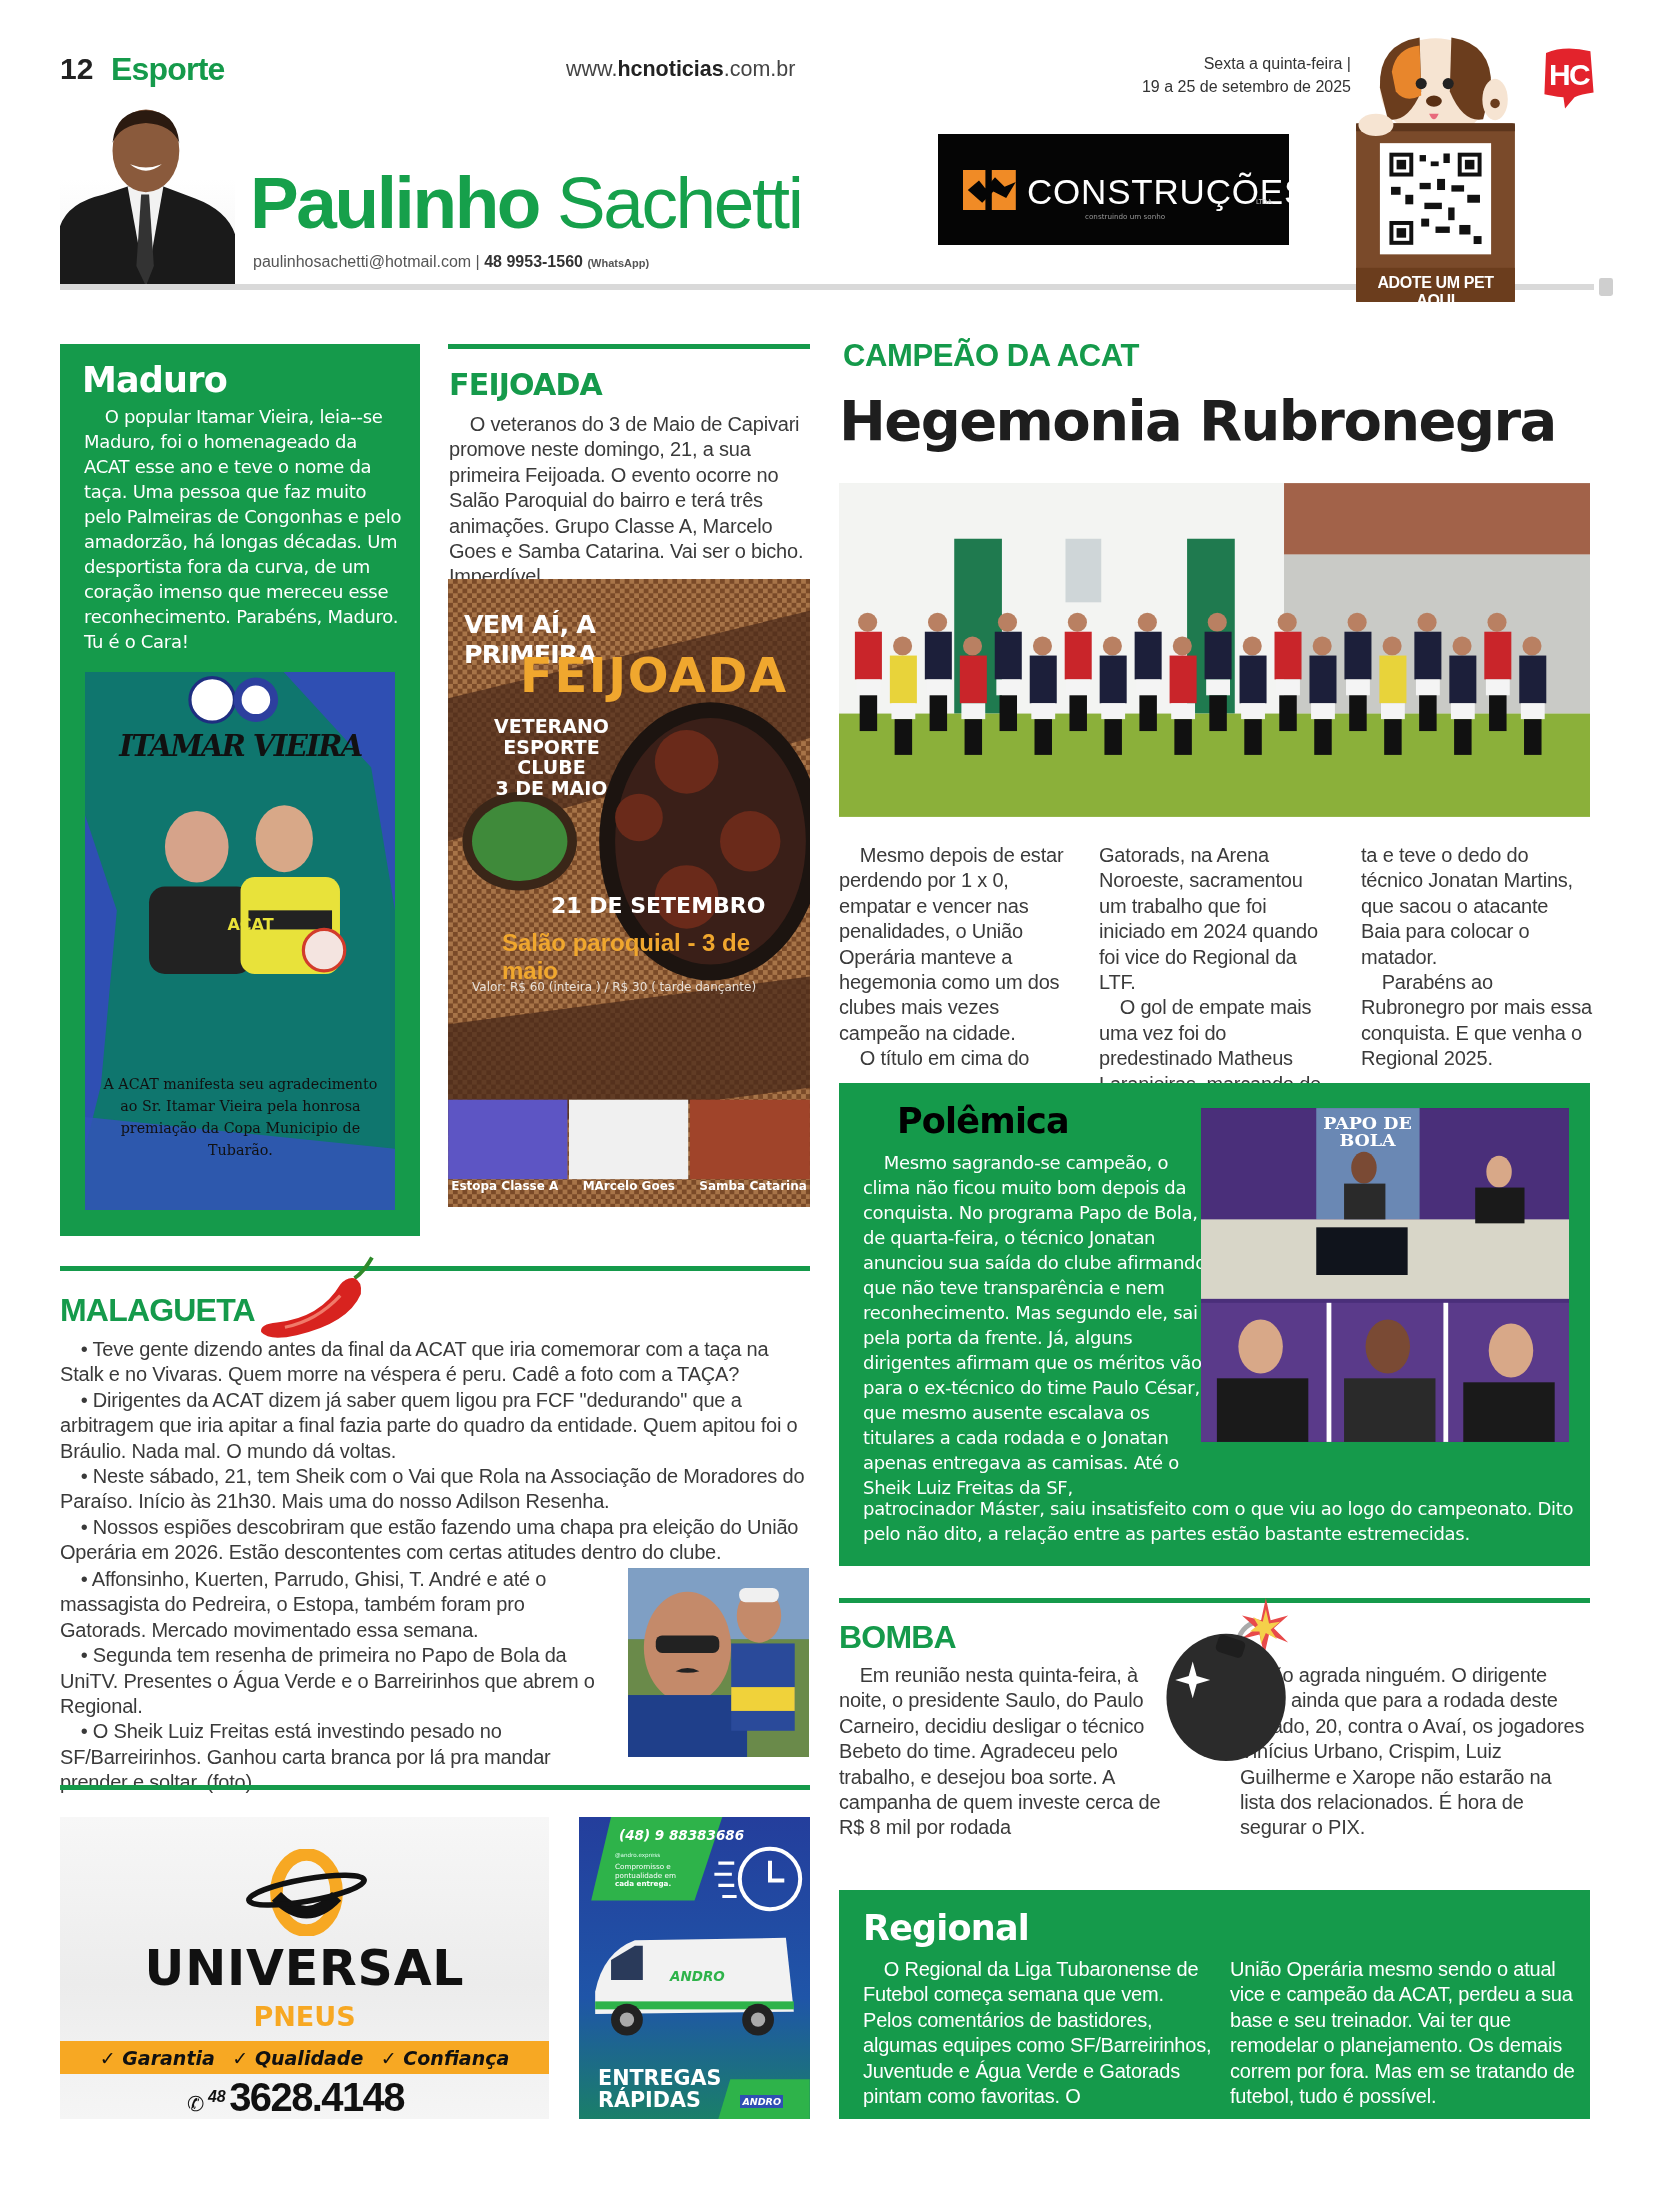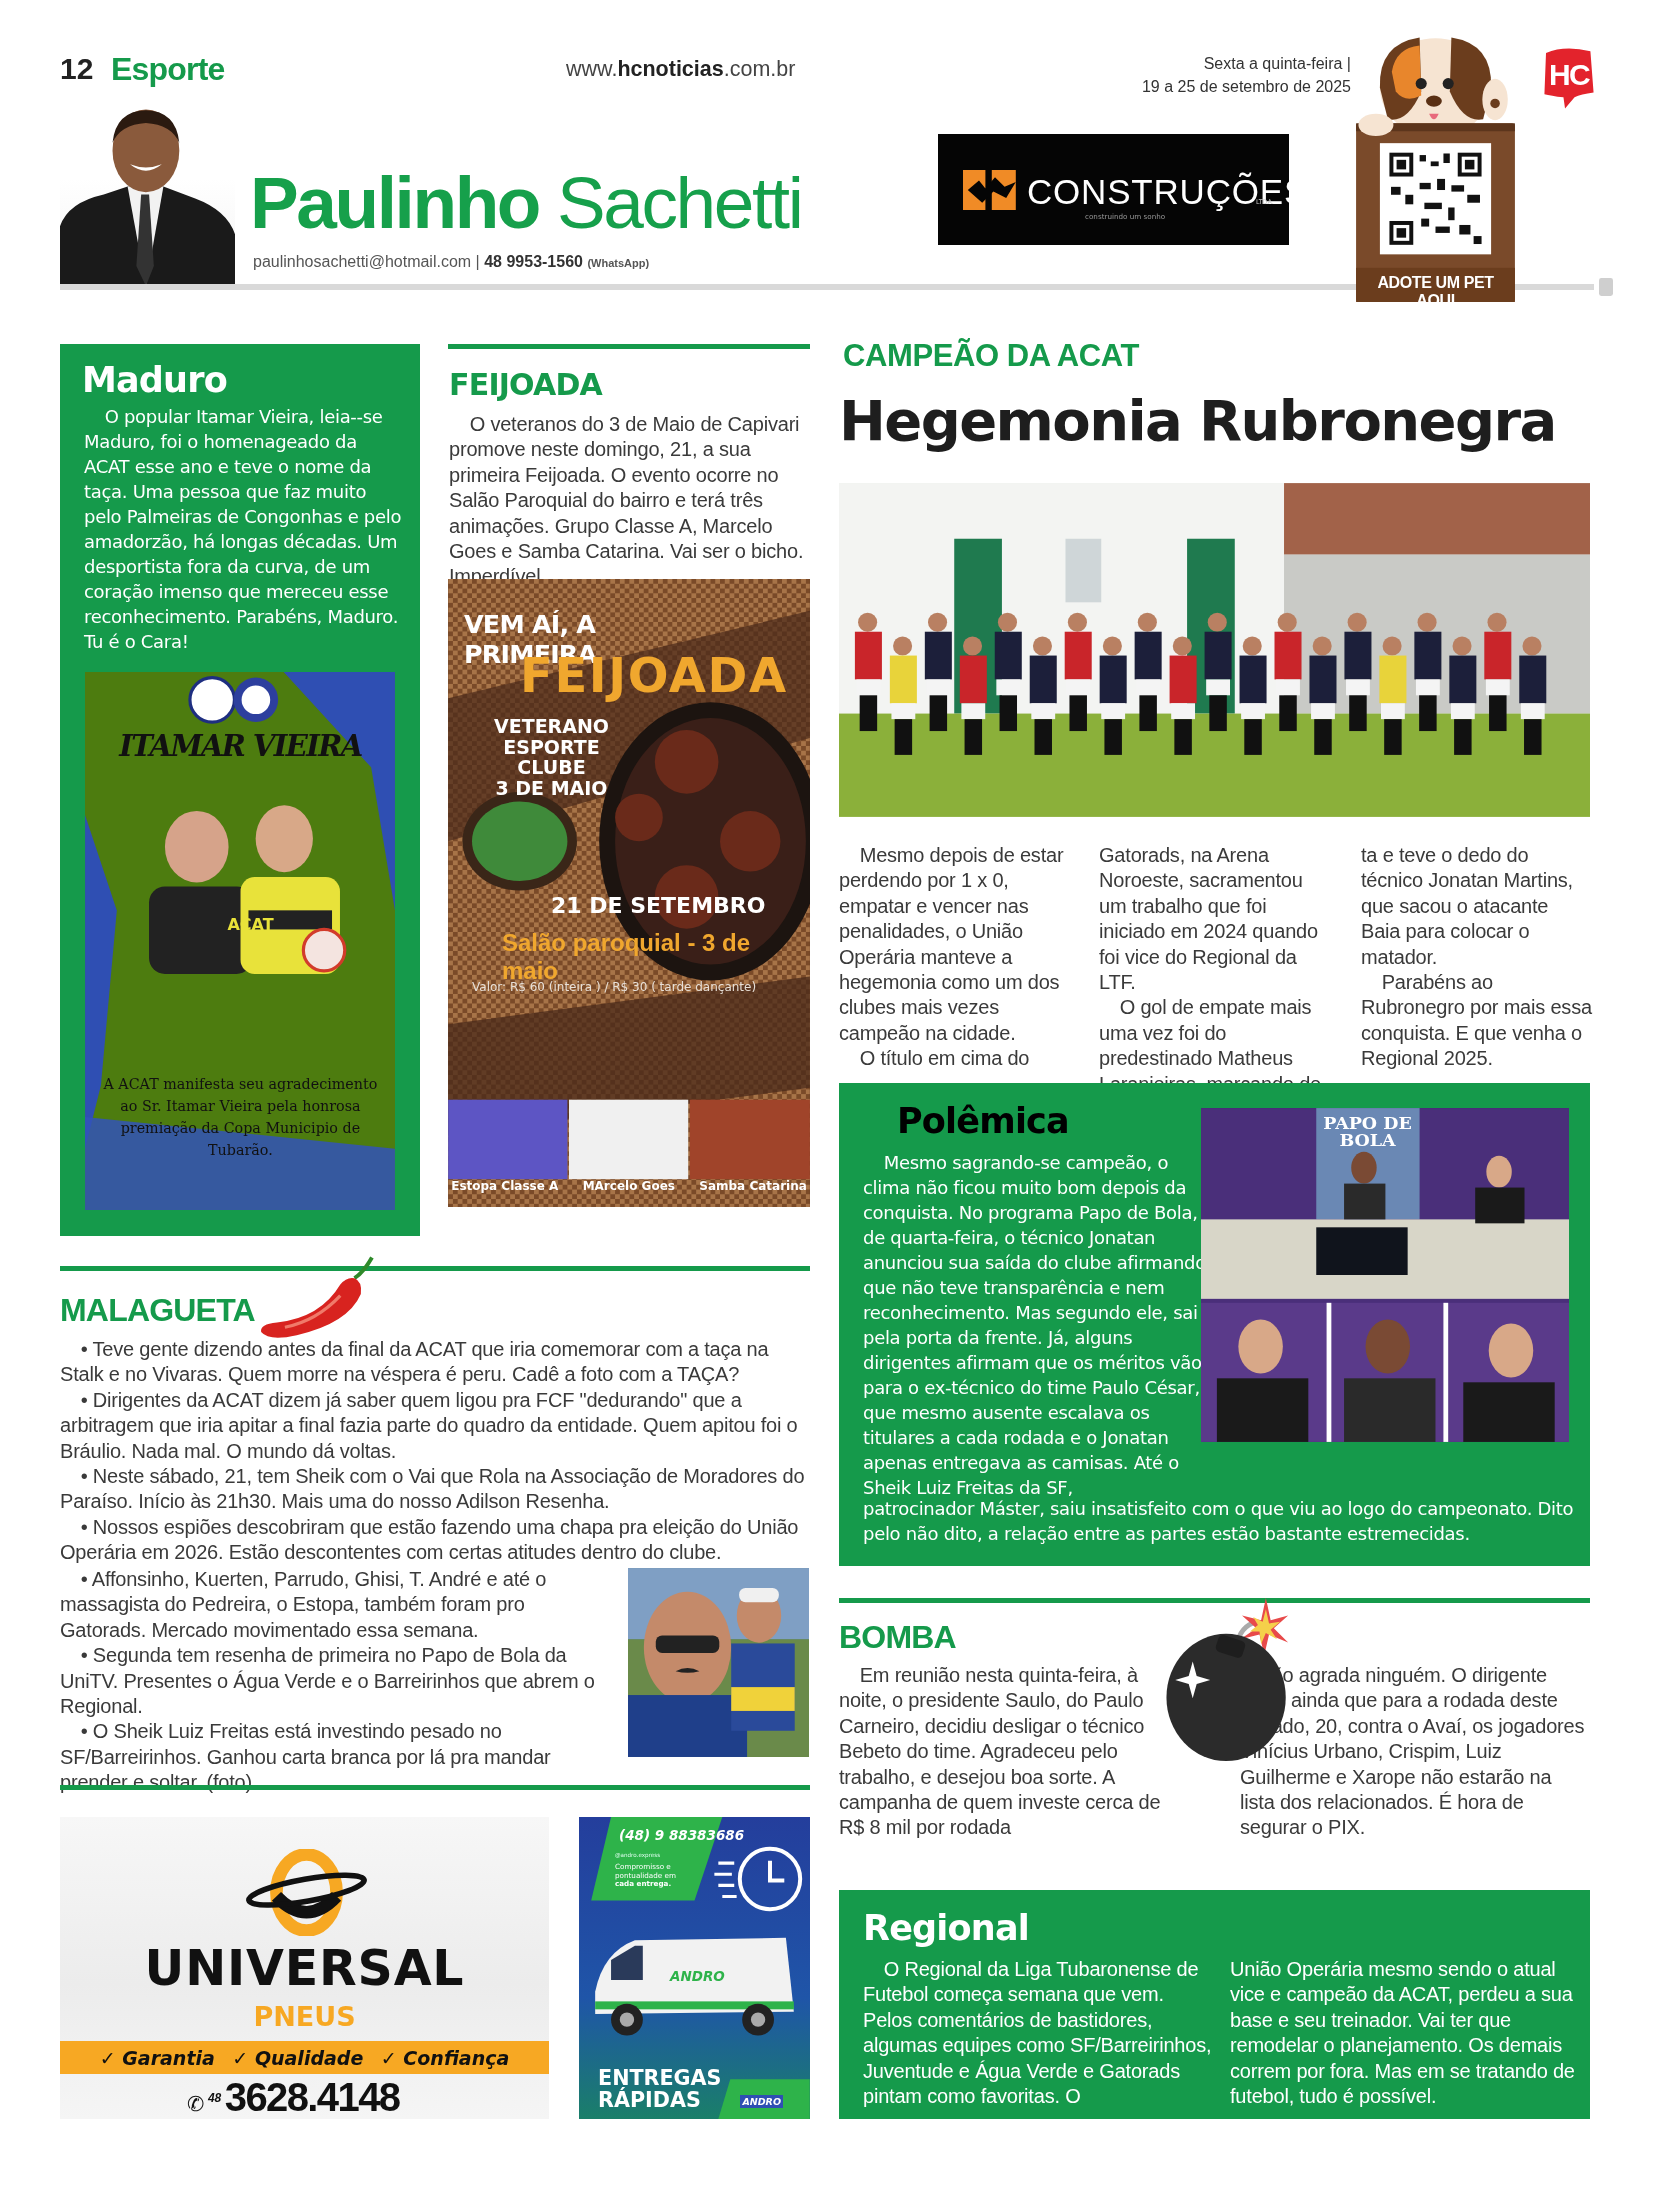--- a/index.html
+++ b/index.html
@@ -34,21 +34,21 @@
   .ss-name{left:89px;top:38px;font-family:"Liberation Sans",sans-serif;font-size:35px;color:#fff;letter-spacing:0.8px;}
   .ss-ltda{left:318px;top:64px;font-size:6.4px;color:#ccc;}
   .ss-slogan{left:147px;top:78px;font-size:7.2px;color:#999;}
   
   .dog-wrap{left:1332px;top:28px;width:207px;height:274px;}
   .hc-logo{left:1541px;top:45px;width:56px;height:65px;}
   
   .maduro{left:60px;top:344px;width:360px;height:892px;}
   .maduro-title{left:22px;top:16px;font-size:35px;color:#fff;}
   .maduro-text{left:24px;top:60px;width:318px;}
-  .maduro-poster{left:25.4px;top:328px;width:310px;height:538px;background:#4d7c0f;overflow:hidden;}
+  .maduro-poster{left:25.4px;top:328px;width:310px;height:538px;background:#0f766e;overflow:hidden;}
   
   .feij-rule{left:448px;top:344px;width:362px;}
   .feij-title{left:449px;top:367px;font-size:30px;color:#159a4b;}
   .feij-text{left:449px;top:412px;width:366px;}
   .feij-poster{left:448px;top:579px;width:362px;height:628px;background:#5a3422;overflow:hidden;}
   
   .kicker{left:843px;top:338px;font-family:"Liberation Sans",sans-serif;font-weight:bold;font-size:31px;color:#159a4b;letter-spacing:-0.4px;}
   .headline{left:839px;top:388px;font-family:"DejaVu Sans",sans-serif;font-weight:bold;font-size:56px;color:#1e1e1e;letter-spacing:-1.6px;white-space:nowrap;}
   .team-photo{left:839px;top:483px;width:751px;height:334px;overflow:hidden;background:#e8e6e0;}
   .col{position:absolute;width:231px;}
@@ -441,21 +441,21 @@
   </svg>
   <div class="abs" style="left:0;top:123px;width:489px;text-align:center;font-family:'DejaVu Sans',sans-serif;font-weight:bold;font-size:49px;color:#111;letter-spacing:0.8px;">UNIVERSAL</div>
   <div class="abs" style="left:0;top:184px;width:489px;text-align:center;font-family:'DejaVu Sans',sans-serif;font-weight:bold;font-size:27px;color:#f7a823;">PNEUS</div>
   <div class="abs" style="left:0;top:224px;width:489px;height:33px;background:#f7a823;display:flex;justify-content:center;gap:17.5px;align-items:center;font-family:'DejaVu Sans',sans-serif;font-style:italic;font-weight:bold;font-size:19px;color:#111;">
     <span><span>✓ </span><span>Garantia</span></span>
     <span><span>✓ </span><span>Qualidade</span></span>
     <span><span>✓ </span><span>Confiança</span></span>
   </div>
   <div class="abs" style="left:127px;top:258px;font-family:'Liberation Sans',sans-serif;color:#111;white-space:nowrap;">
     <span style="font-size:20.7px;">✆</span>
-    <span style="font-size:12px;font-style:italic;font-weight:bold;vertical-align:9.5px;">48</span>
+    <span style="font-size:16px;font-style:italic;font-weight:bold;vertical-align:9.5px;">48</span>
     <span style="font-size:40px;font-weight:bold;letter-spacing:-1.6px;">3628.4148</span>
   </div>
 </div>
 
 <div class="abs andro-ad">
   <svg class="abs" style="left:0;top:0" width="231" height="302" viewBox="0 0 290 380">
     <path d="M40 0 L180 0 L145 105 L15 105Z" fill="#2eb34a"></path>
     <circle cx="240" cy="78" r="38" fill="none" stroke="#fff" stroke-width="5"></circle>
     <path d="M240 55 L240 80 L258 80" stroke="#fff" stroke-width="5" fill="none"></path>
     <path d="M175 58 L195 58 M170 72 L192 72 M175 86 L195 86 M180 100 L198 100" stroke="#fff" stroke-width="4"></path>

